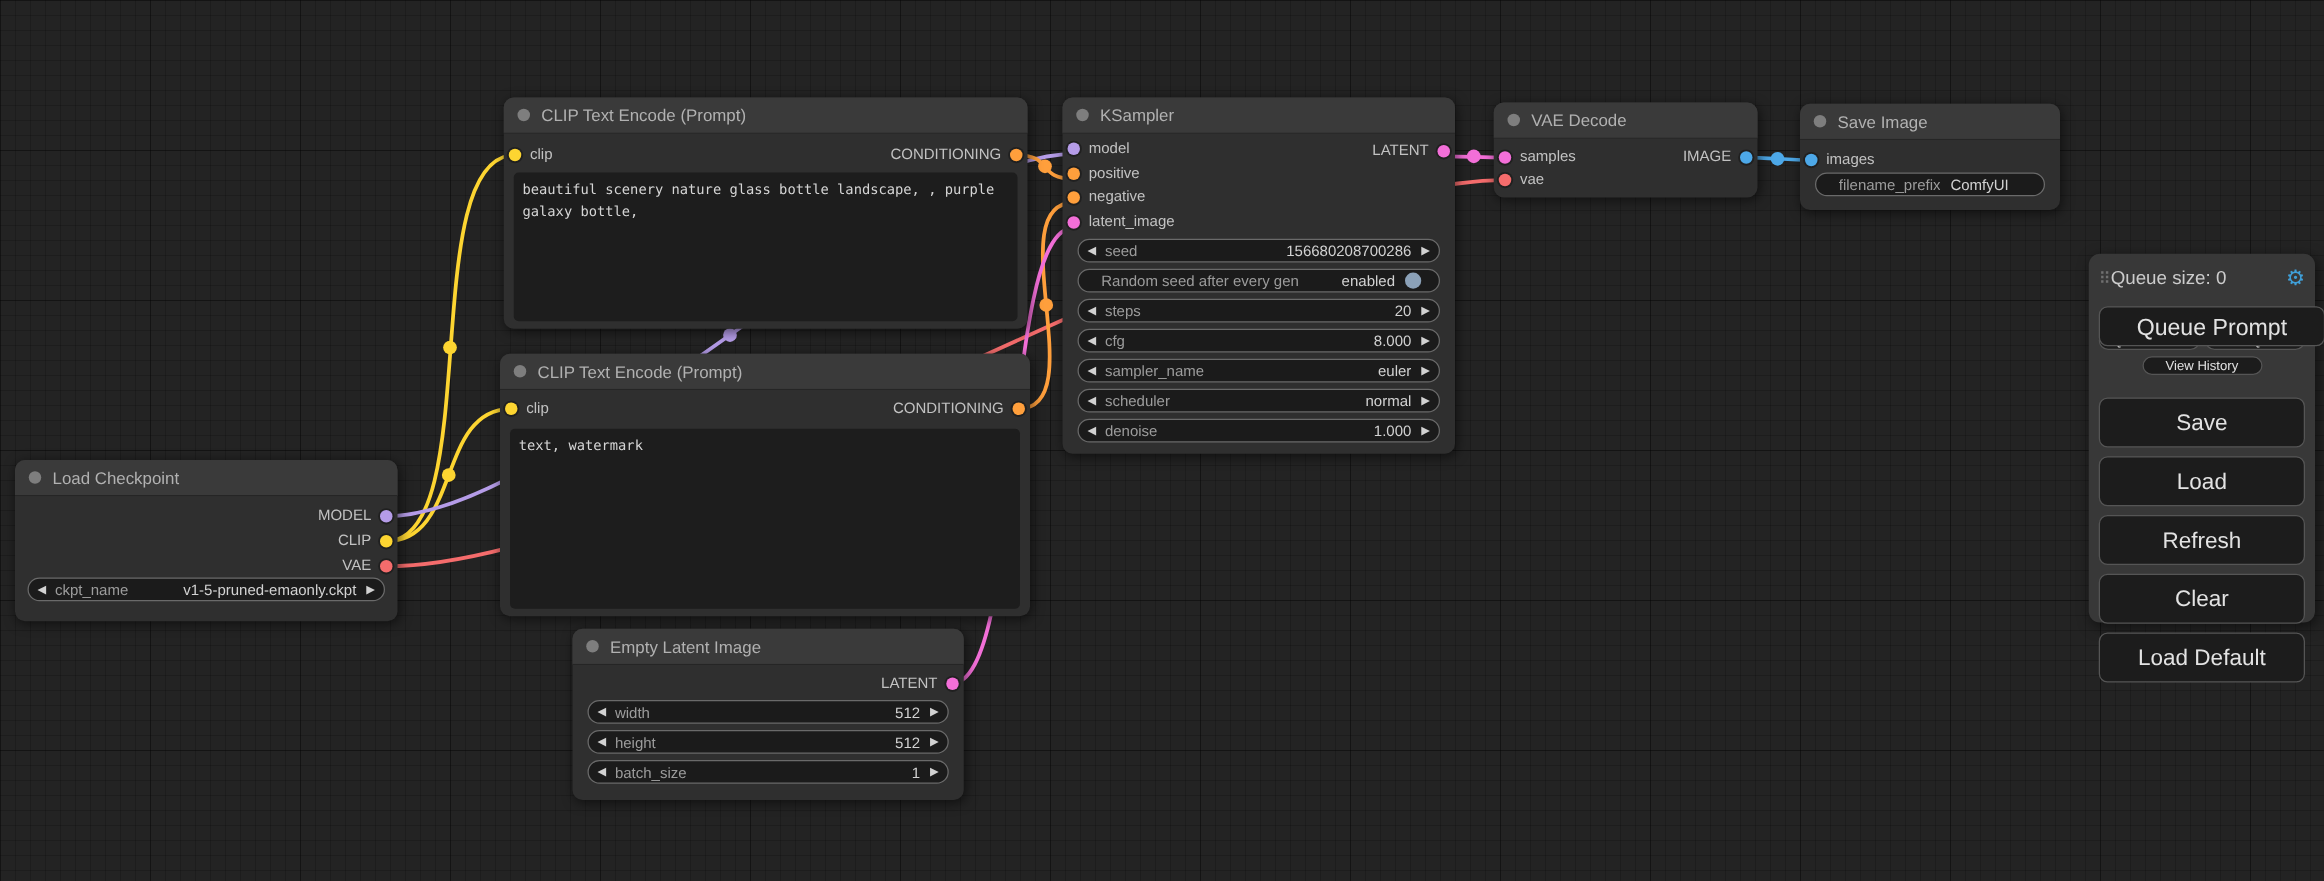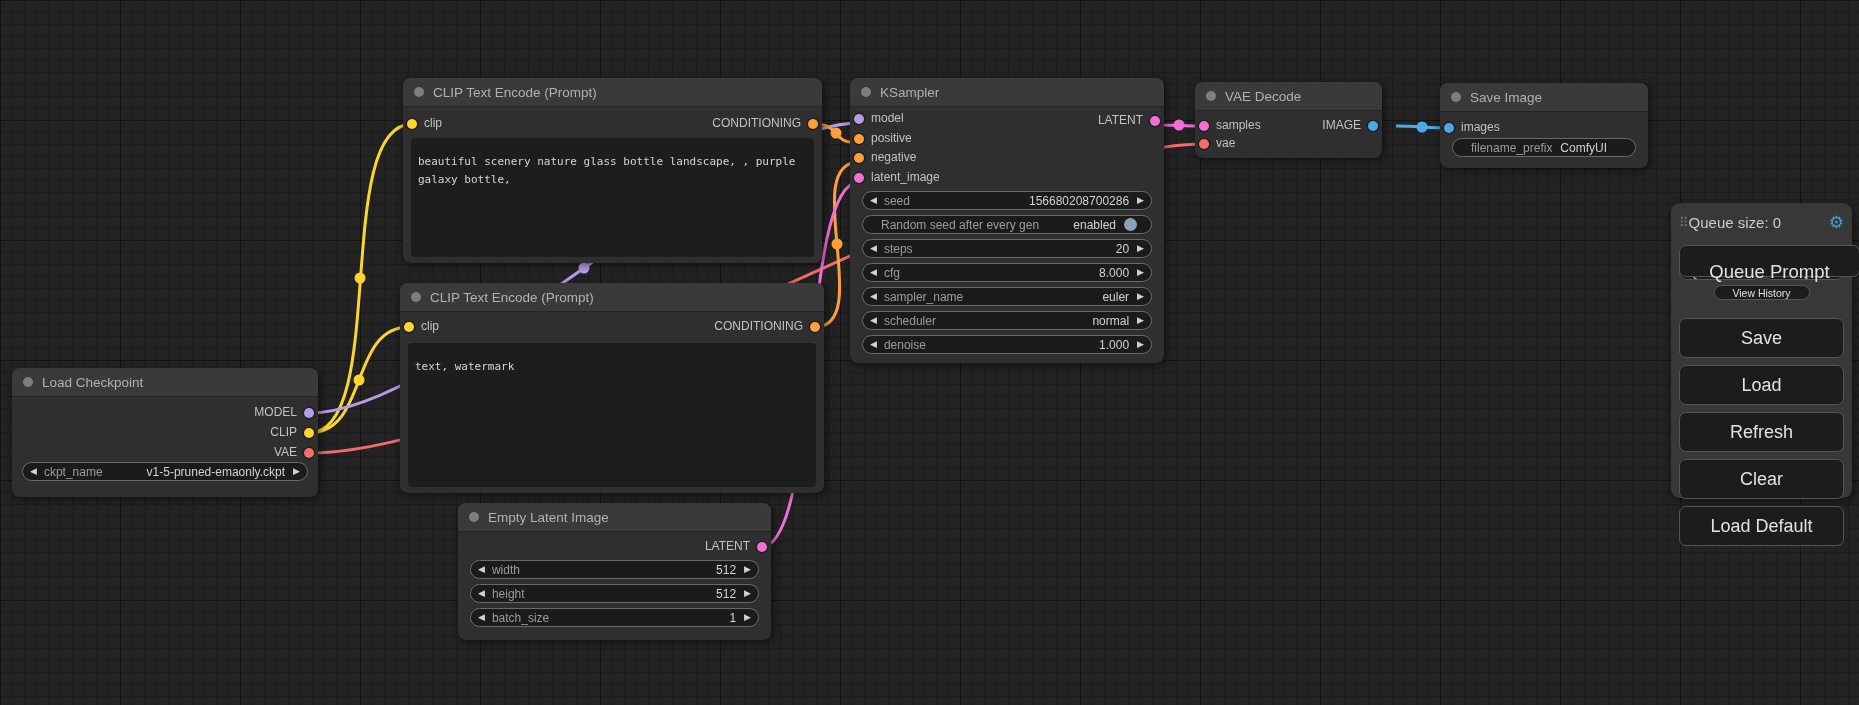--- a/index.html
+++ b/index.html
@@ -44,21 +44,21 @@
   .widget .arrow{color:#d2d2d2;font-size:9px;line-height:1;}
   .widget .wname{margin-left:7px;overflow:hidden;}
   .widget .wval{margin-left:auto;margin-right:8px;color:#d2d2d2;}
   .widget.noarrow{padding:0 14px;}
   .widget.noarrow .wname{margin-left:4px;}
   .widget.noarrow .wval{margin-right:2px;}
   .toggle-circle{width:13px;height:13px;border-radius:50%;background:#8ba1b8;
                  margin-left:6px;flex:0 0 auto;}
   .prompt{
     position:absolute;background:#1d1d1d;border-radius:4px;color:#d5d5d5;
-    font:11px/1.6 "DejaVu Sans Mono",monospace;padding:15px 7px;
+    font:11px/1.6 "DejaVu Sans Mono",monospace;padding:5px 7px;
     white-space:pre-wrap;word-break:break-word;box-sizing:border-box;
   }
   
   #queue-panel{
     position:absolute;z-index:3;left:1671px;top:203px;width:181px;height:295px;
     background:var(--panel-bg);border-radius:9px;box-shadow:2px 3px 10px rgba(0,0,0,.5);
     box-sizing:border-box;padding:8px;color:#d0d0d0;
   }
   .qheader{display:flex;align-items:center;height:22px;}
   .drag-handle{color:#707070;font-size:13px;line-height:1;cursor:grab;}
@@ -221,21 +221,21 @@
     <span class="arrow">▶</span>
   </div>
   <div class="widget" style="left:12px;right:12px;top:257px">
     <span class="arrow">◀</span>
     <span class="wname">denoise</span>
     <span class="wval">1.000</span>
     <span class="arrow">▶</span>
   </div>
 </div>
 
-<div class="node" style="left:1195px;top:82px;width:187px;height:76px">
+<div class="node" style="left:1195px;top:82px;width:211px;height:76px">
   <div class="ntitle">
     <span class="tdot"></span>
     <span>VAE Decode</span>
   </div>
   <div class="slot" style="top:35px">
     <span class="sdot in" style="background:var(--pink)"></span>
     <span class="lbl-in">samples</span>
     <span class="lbl-out">IMAGE</span>
     <span class="sdot out" style="background:var(--blue)"></span>
   </div>

